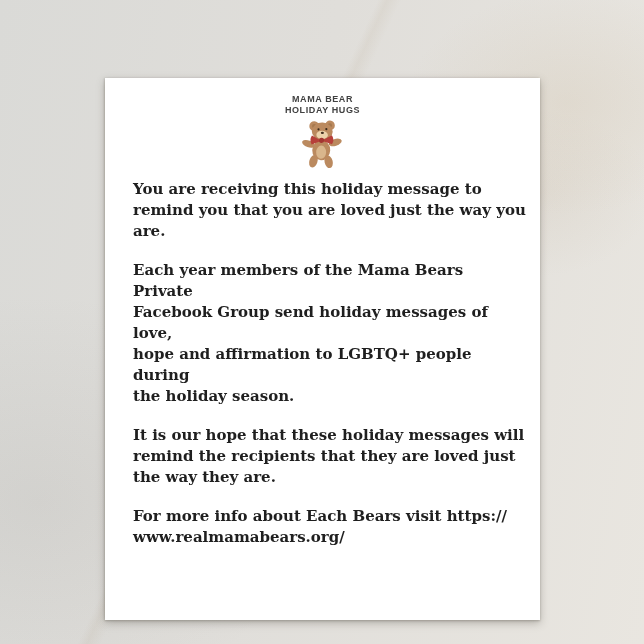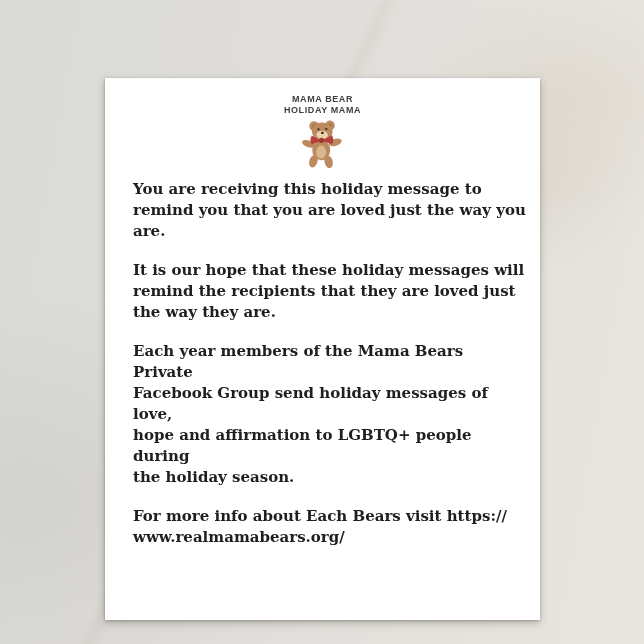--- a/index.html
+++ b/index.html
@@ -64,21 +64,21 @@
     white-space: pre-line;
   }
 </style>
 </head>
 <body>
 
 <div class="card">
 
   <div class="brand">
     <div>MAMA BEAR</div>
-    <div>HOLIDAY MAMA</div>
+    <div>HOLIDAY HUGS</div>
   </div>
 
   <div class="bear-wrap">
     <svg width="46" height="50" viewBox="0 0 58 64" aria-hidden="true">
       <g transform="rotate(2 29 32)">
 
         <circle cx="17" cy="9.5" r="6.3" fill="#bb8a5f"></circle>
         <circle cx="37" cy="8" r="6.3" fill="#bb8a5f"></circle>
         <circle cx="17" cy="9.5" r="2.8" fill="#a5784e"></circle>
         <circle cx="37" cy="8" r="2.8" fill="#a5784e"></circle>
@@ -102,24 +102,24 @@
         <path d="M27 28 L40 20.5 Q44 26 40.5 32 Z" fill="#b6403a"></path>
         <circle cx="27" cy="27.5" r="3.3" fill="#a33530"></circle>
       </g>
     </svg>
   </div>
 
   <div class="content">
     <p>You are receiving this holiday message to
 remind you that you are loved just the way you
 are.</p>
-    <p>It is our hope that these holiday messages will
-remind the recipients that they are loved just
-the way they are.</p>
     <p>Each year members of the Mama Bears Private
 Facebook Group send holiday messages of love,
 hope and affirmation to LGBTQ+ people during
 the holiday season.</p>
+    <p>It is our hope that these holiday messages will
+remind the recipients that they are loved just
+the way they are.</p>
     <p>For more info about Each Bears visit https://
 www.realmamabears.org/</p>
   </div>
 
 </div>
 
 </body></html>

